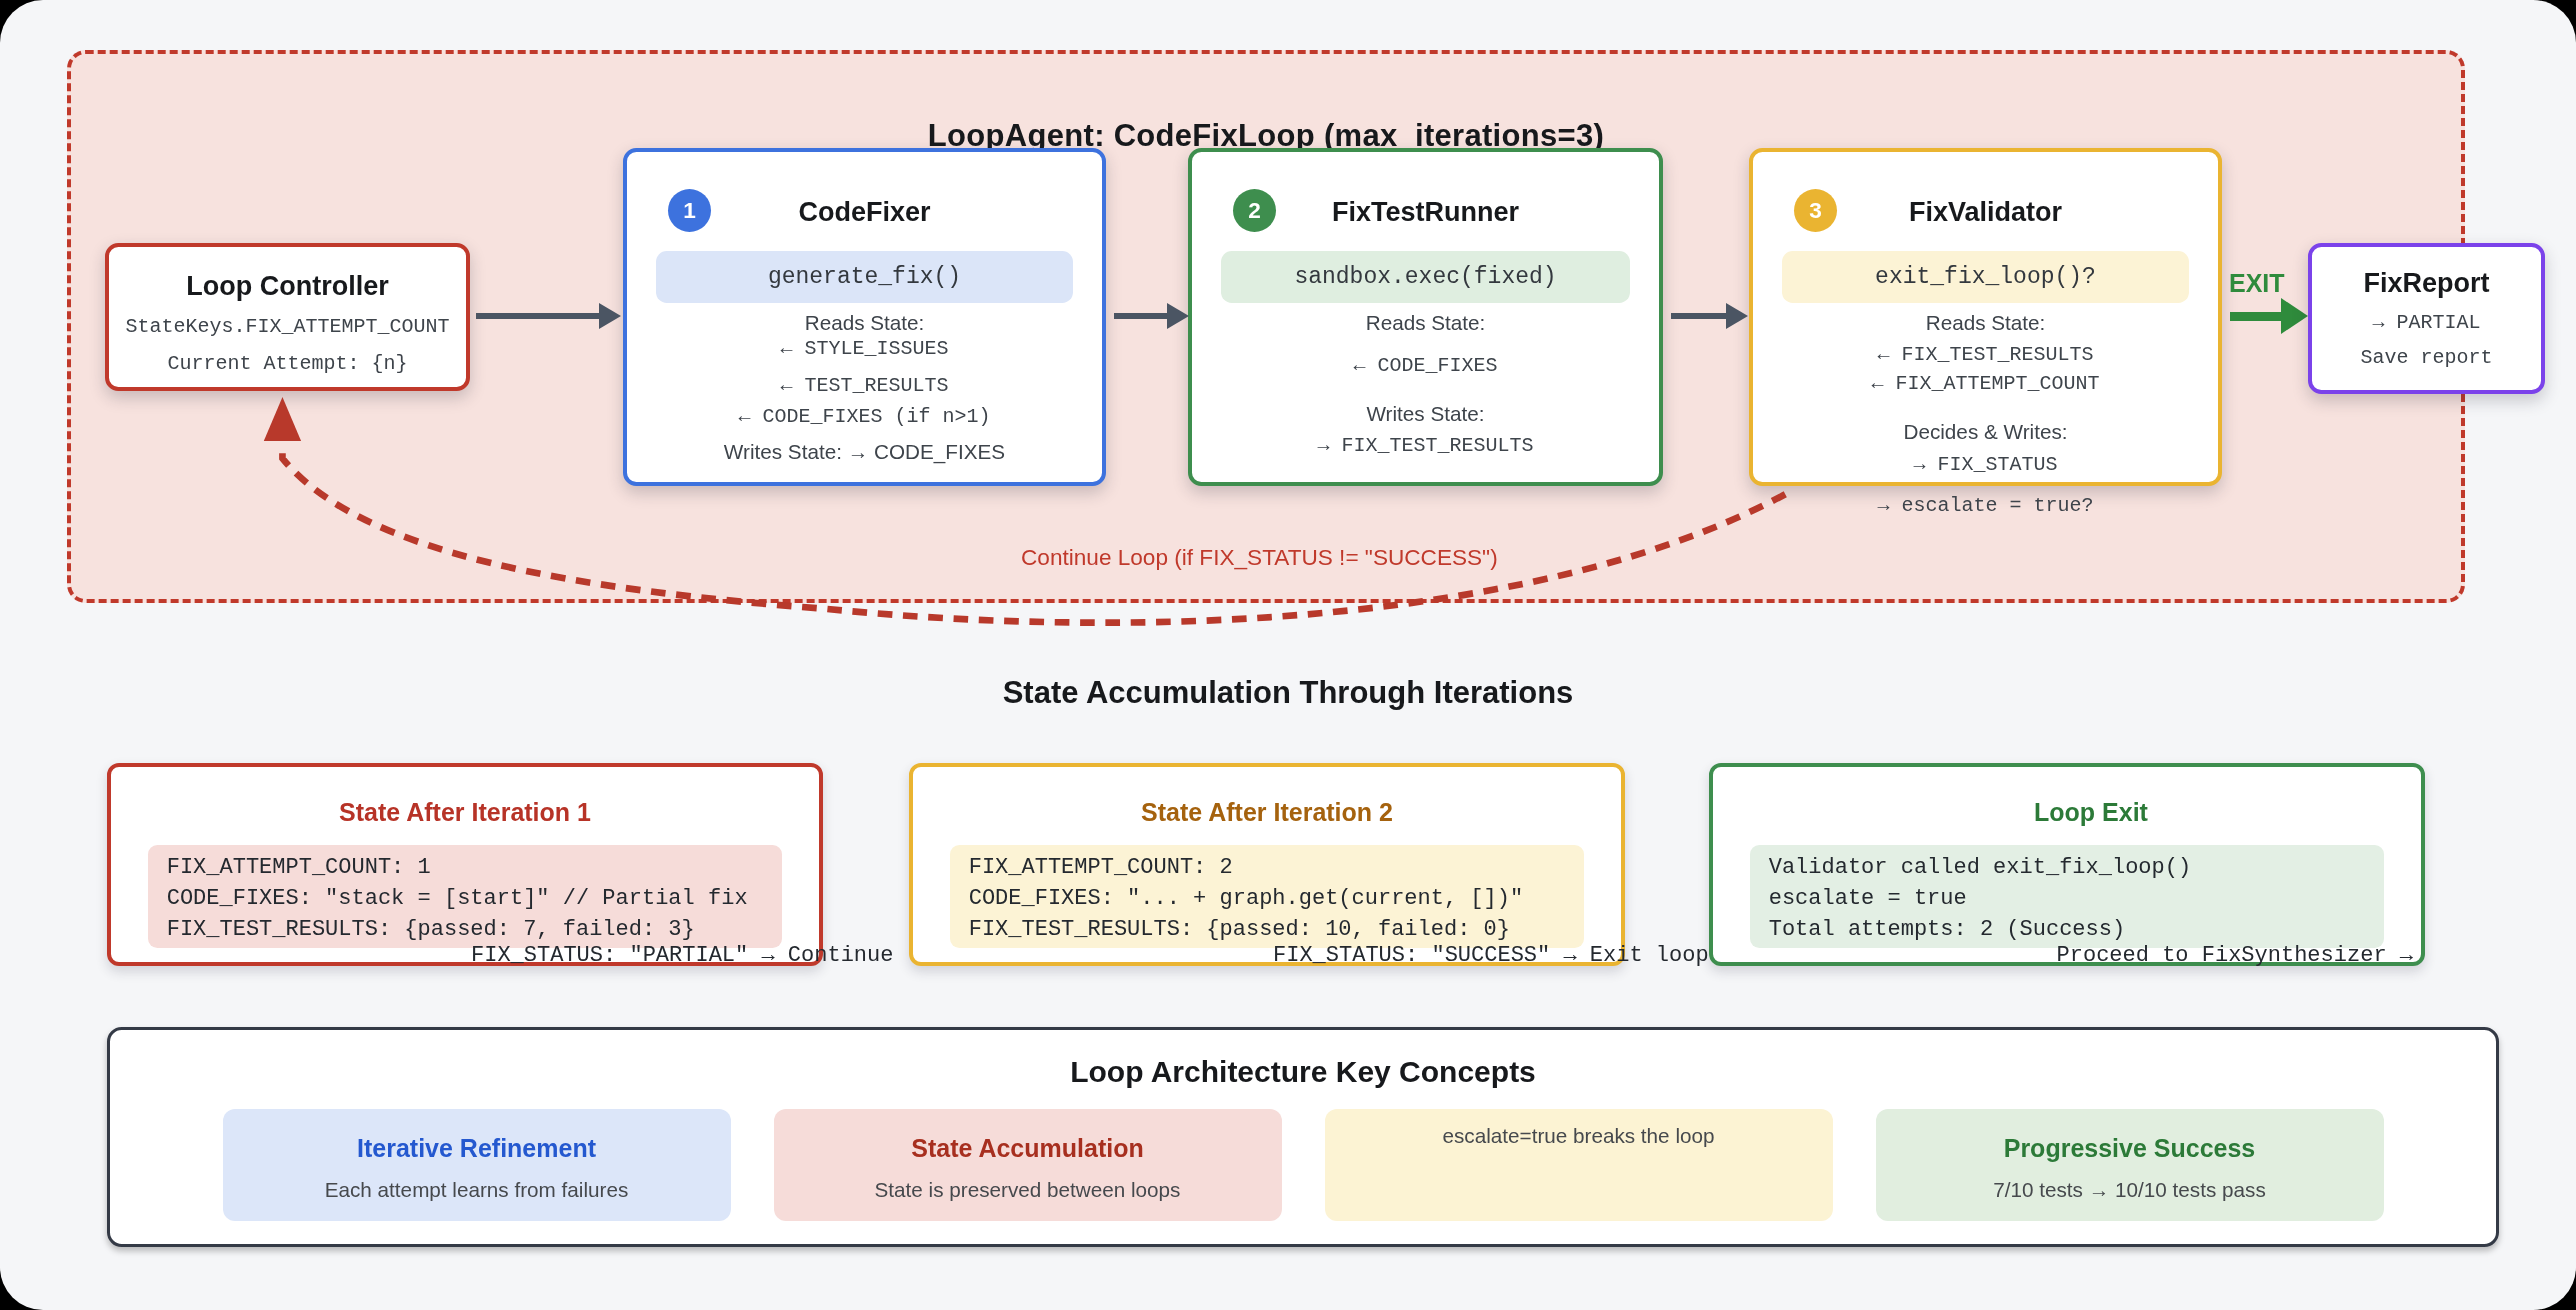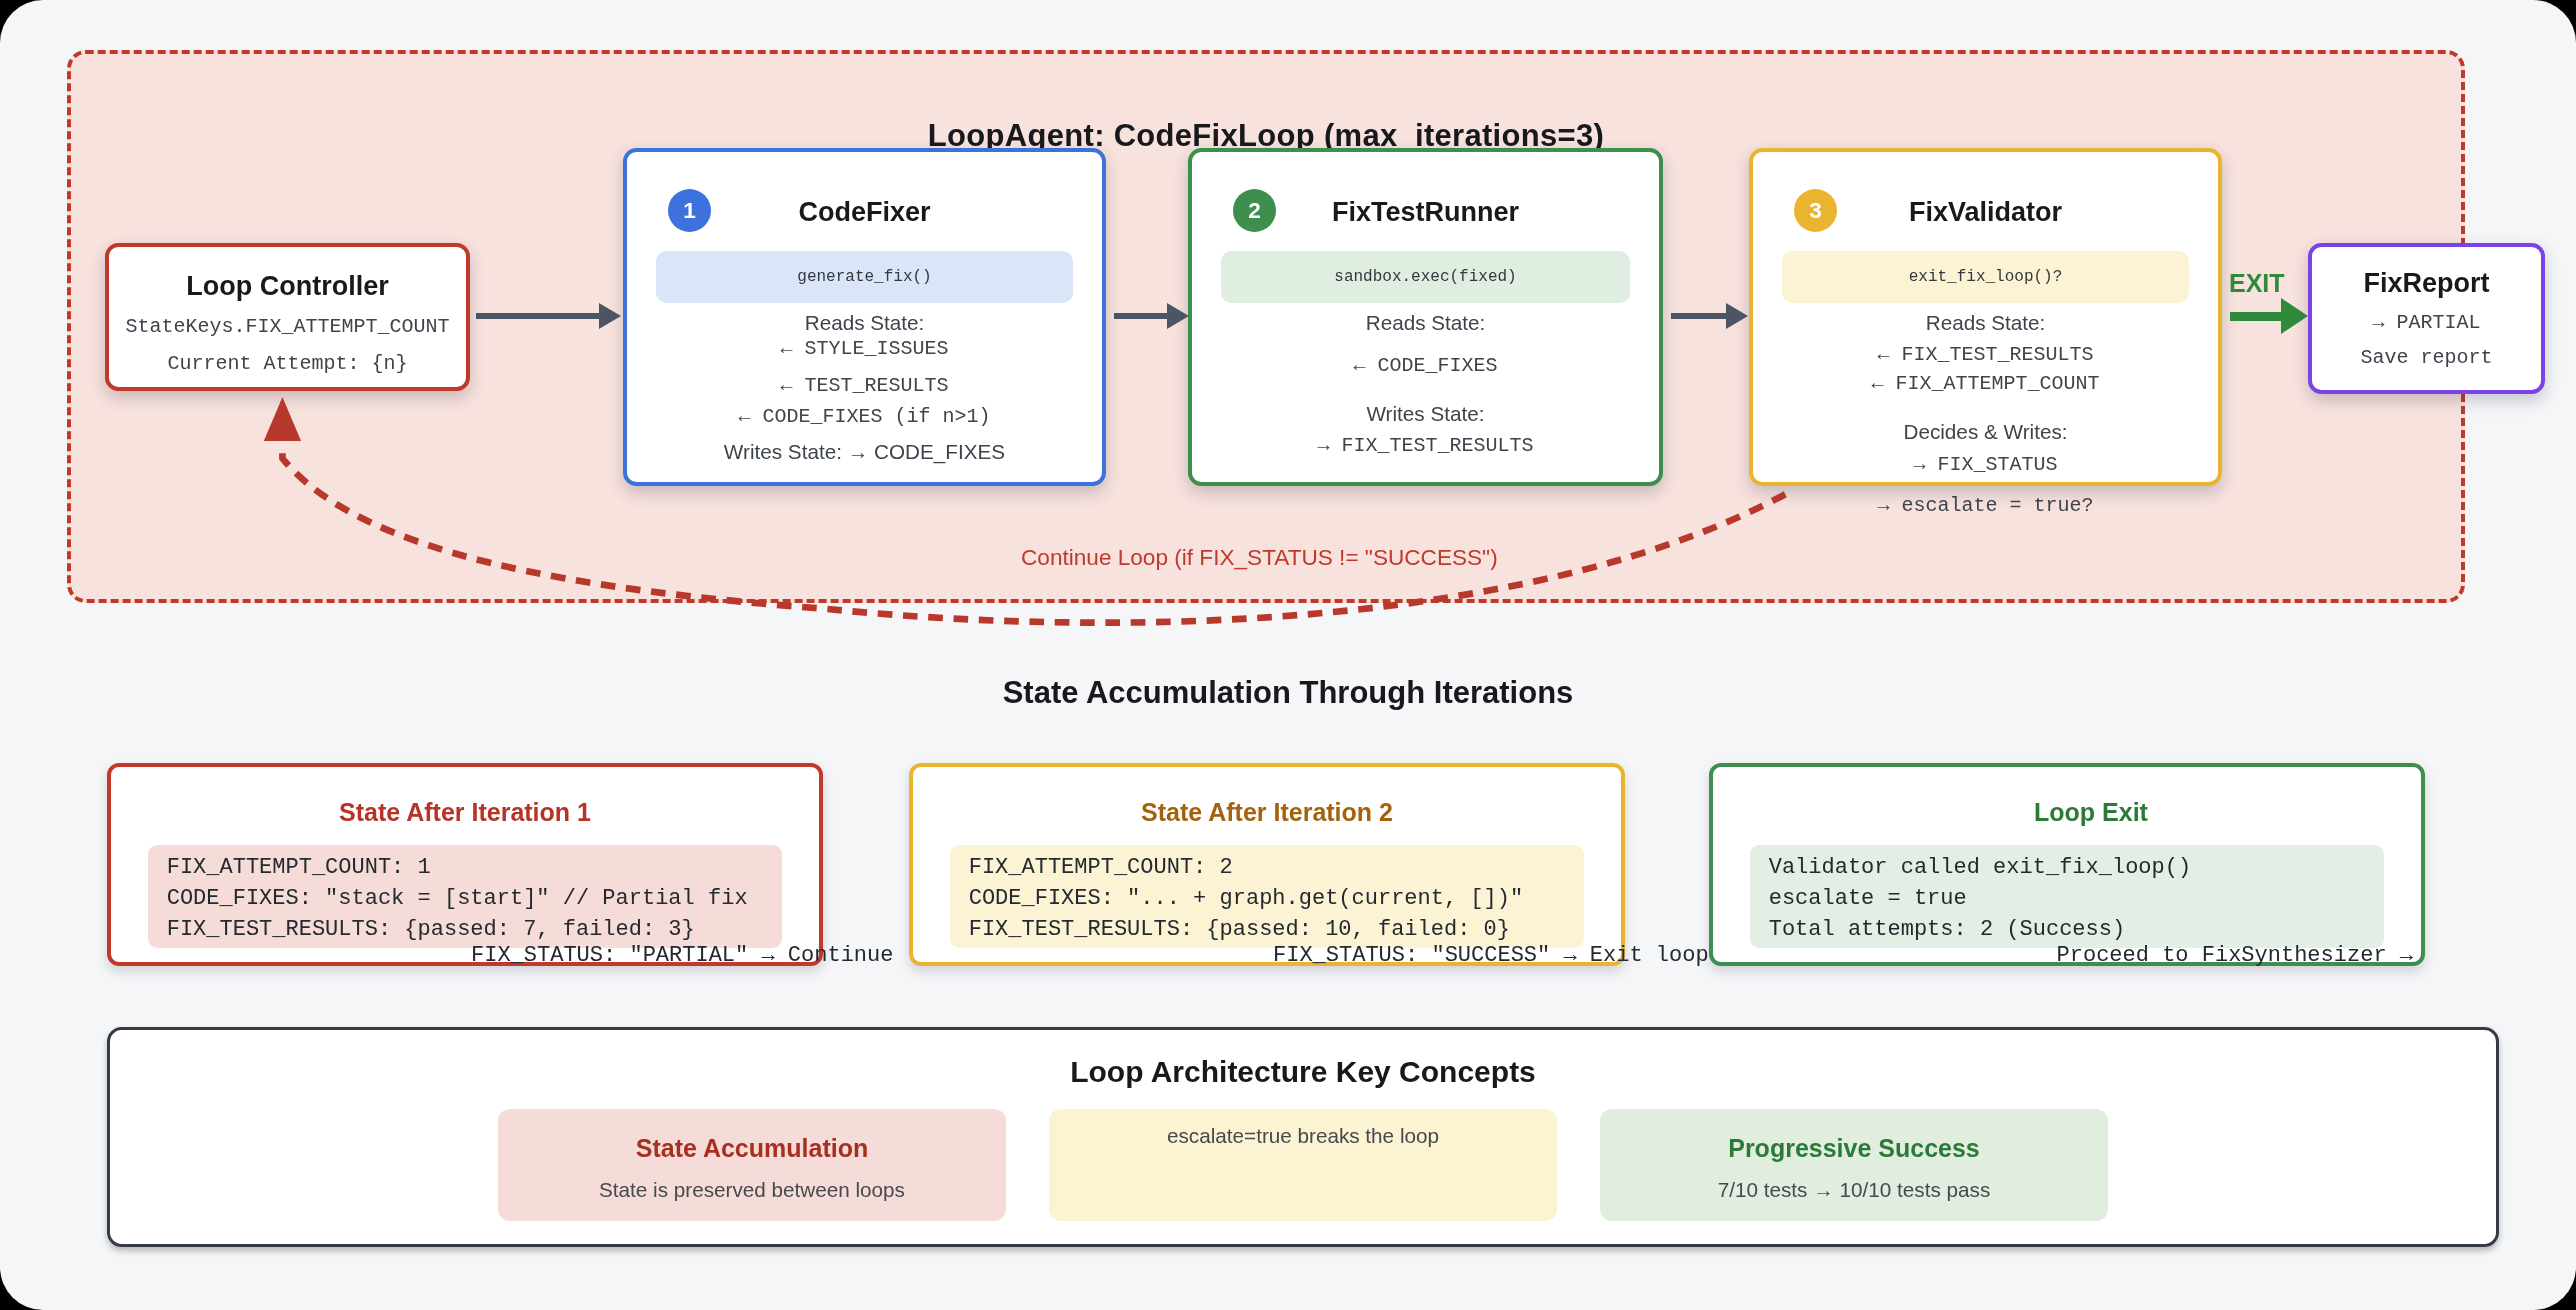--- a/index.html
+++ b/index.html
@@ -35,21 +35,21 @@
 
   .agent{top:148px;height:338px;border:4px solid;}
   .agent.a1{left:623px;width:483px;border-color:var(--blue);}
   .agent.a2{left:1188px;width:475px;border-color:var(--green);}
   .agent.a3{left:1749px;width:473px;border-color:var(--amber);}
   .badge{position:absolute;left:41px;top:37px;width:43px;height:43px;border-radius:50%;
          color:#fff;font-size:22.6px;font-weight:bold;text-align:center;line-height:43px;}
   .a1 .badge{background:var(--blue);} .a2 .badge{background:var(--green);} .a3 .badge{background:var(--amber);}
   .agent .a-title{position:absolute;left:0;right:0;top:45px;text-align:center;font-size:27px;font-weight:bold;}
   .agent .pill{position:absolute;left:29px;right:29px;top:99px;height:52px;border-radius:10.7px;
-               font-size:16px;color:#33383e;text-align:center;line-height:52px;}
+               font-size:23px;color:#33383e;text-align:center;line-height:52px;}
   .a1 .pill{background:var(--blue-pill);} .a2 .pill{background:var(--green-pill);} .a3 .pill{background:var(--amber-pill);}
   .agent .line{position:absolute;left:0;right:0;text-align:center;color:var(--mono-ink);}
   .agent .lab{font-size:20.7px;}
   .agent .mline{font-size:20px;}
 
   .report{left:2308px;top:243px;width:237px;height:151px;border:4px solid var(--purple);z-index:4;}
   .report .r-title{margin-top:21px;text-align:center;font-size:27px;font-weight:bold;}
   .report .r-line{text-align:center;font-size:20px;color:var(--mono-ink);margin-top:12px;}
 
   
@@ -201,20 +201,24 @@
       <div>Validator called exit_fix_loop()</div>
       <div>escalate = true</div>
       <div>Total attempts: 2 (Success)</div>
     </div>
     <div class="spill mono">Proceed to FixSynthesizer →</div>
   </div>
 
   <div class="concepts">
     <div class="k-title">Loop Architecture Key Concepts</div>
     <div class="pills">
+      <div class="kpill k1">
+        <div class="p-title">Iterative Refinement</div>
+        <div class="p-desc">Each attempt learns from failures</div>
+      </div>
       <div class="kpill k2">
         <div class="p-title">State Accumulation</div>
         <div class="p-desc">State is preserved between loops</div>
       </div>
       <div class="kpill k3">
         <div class="p-desc">escalate=true breaks the loop</div>
       </div>
       <div class="kpill k4">
         <div class="p-title">Progressive Success</div>
         <div class="p-desc">7/10 tests → 10/10 tests pass</div>

